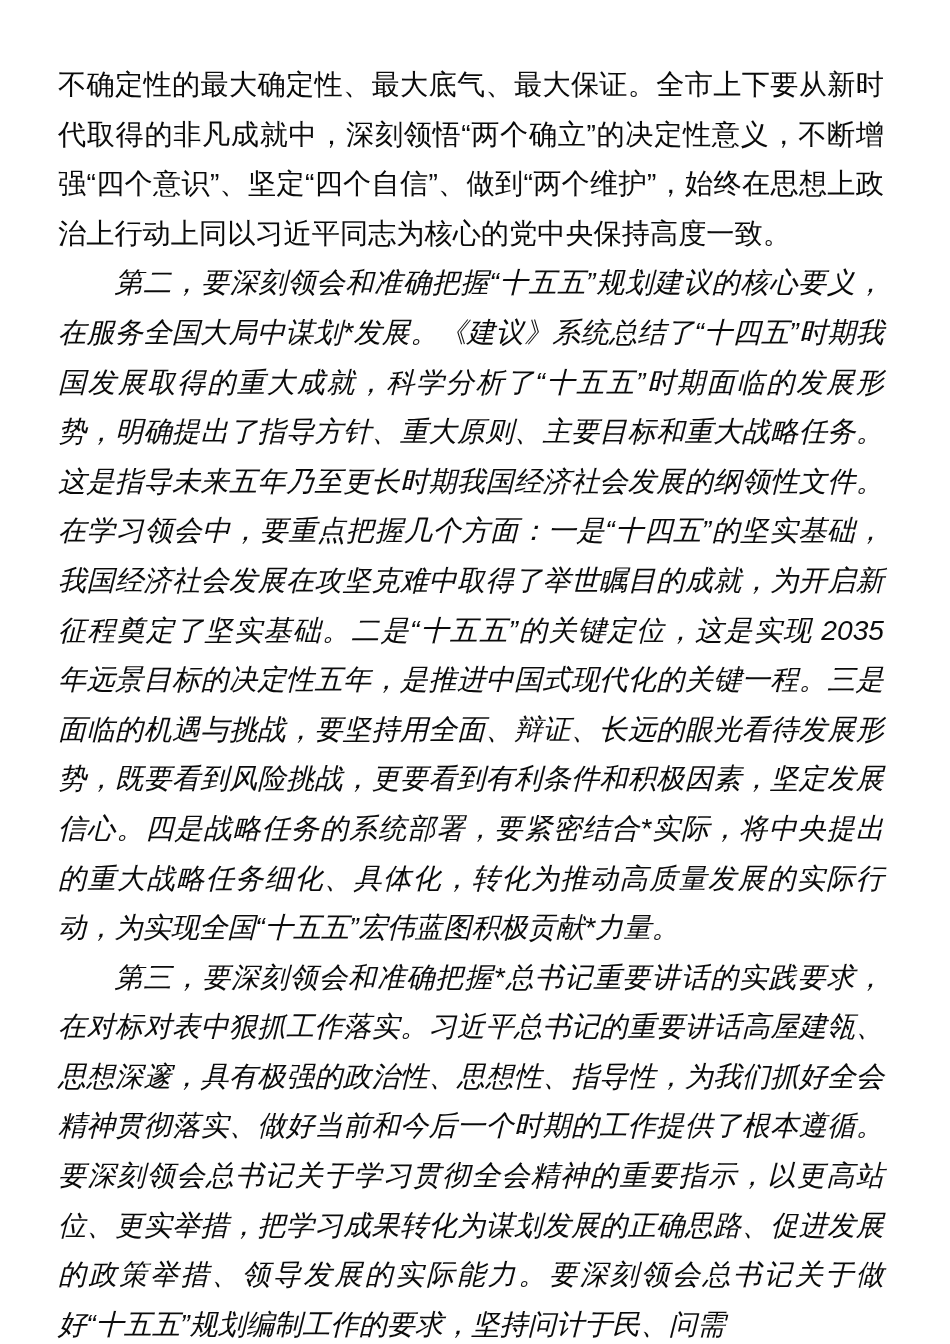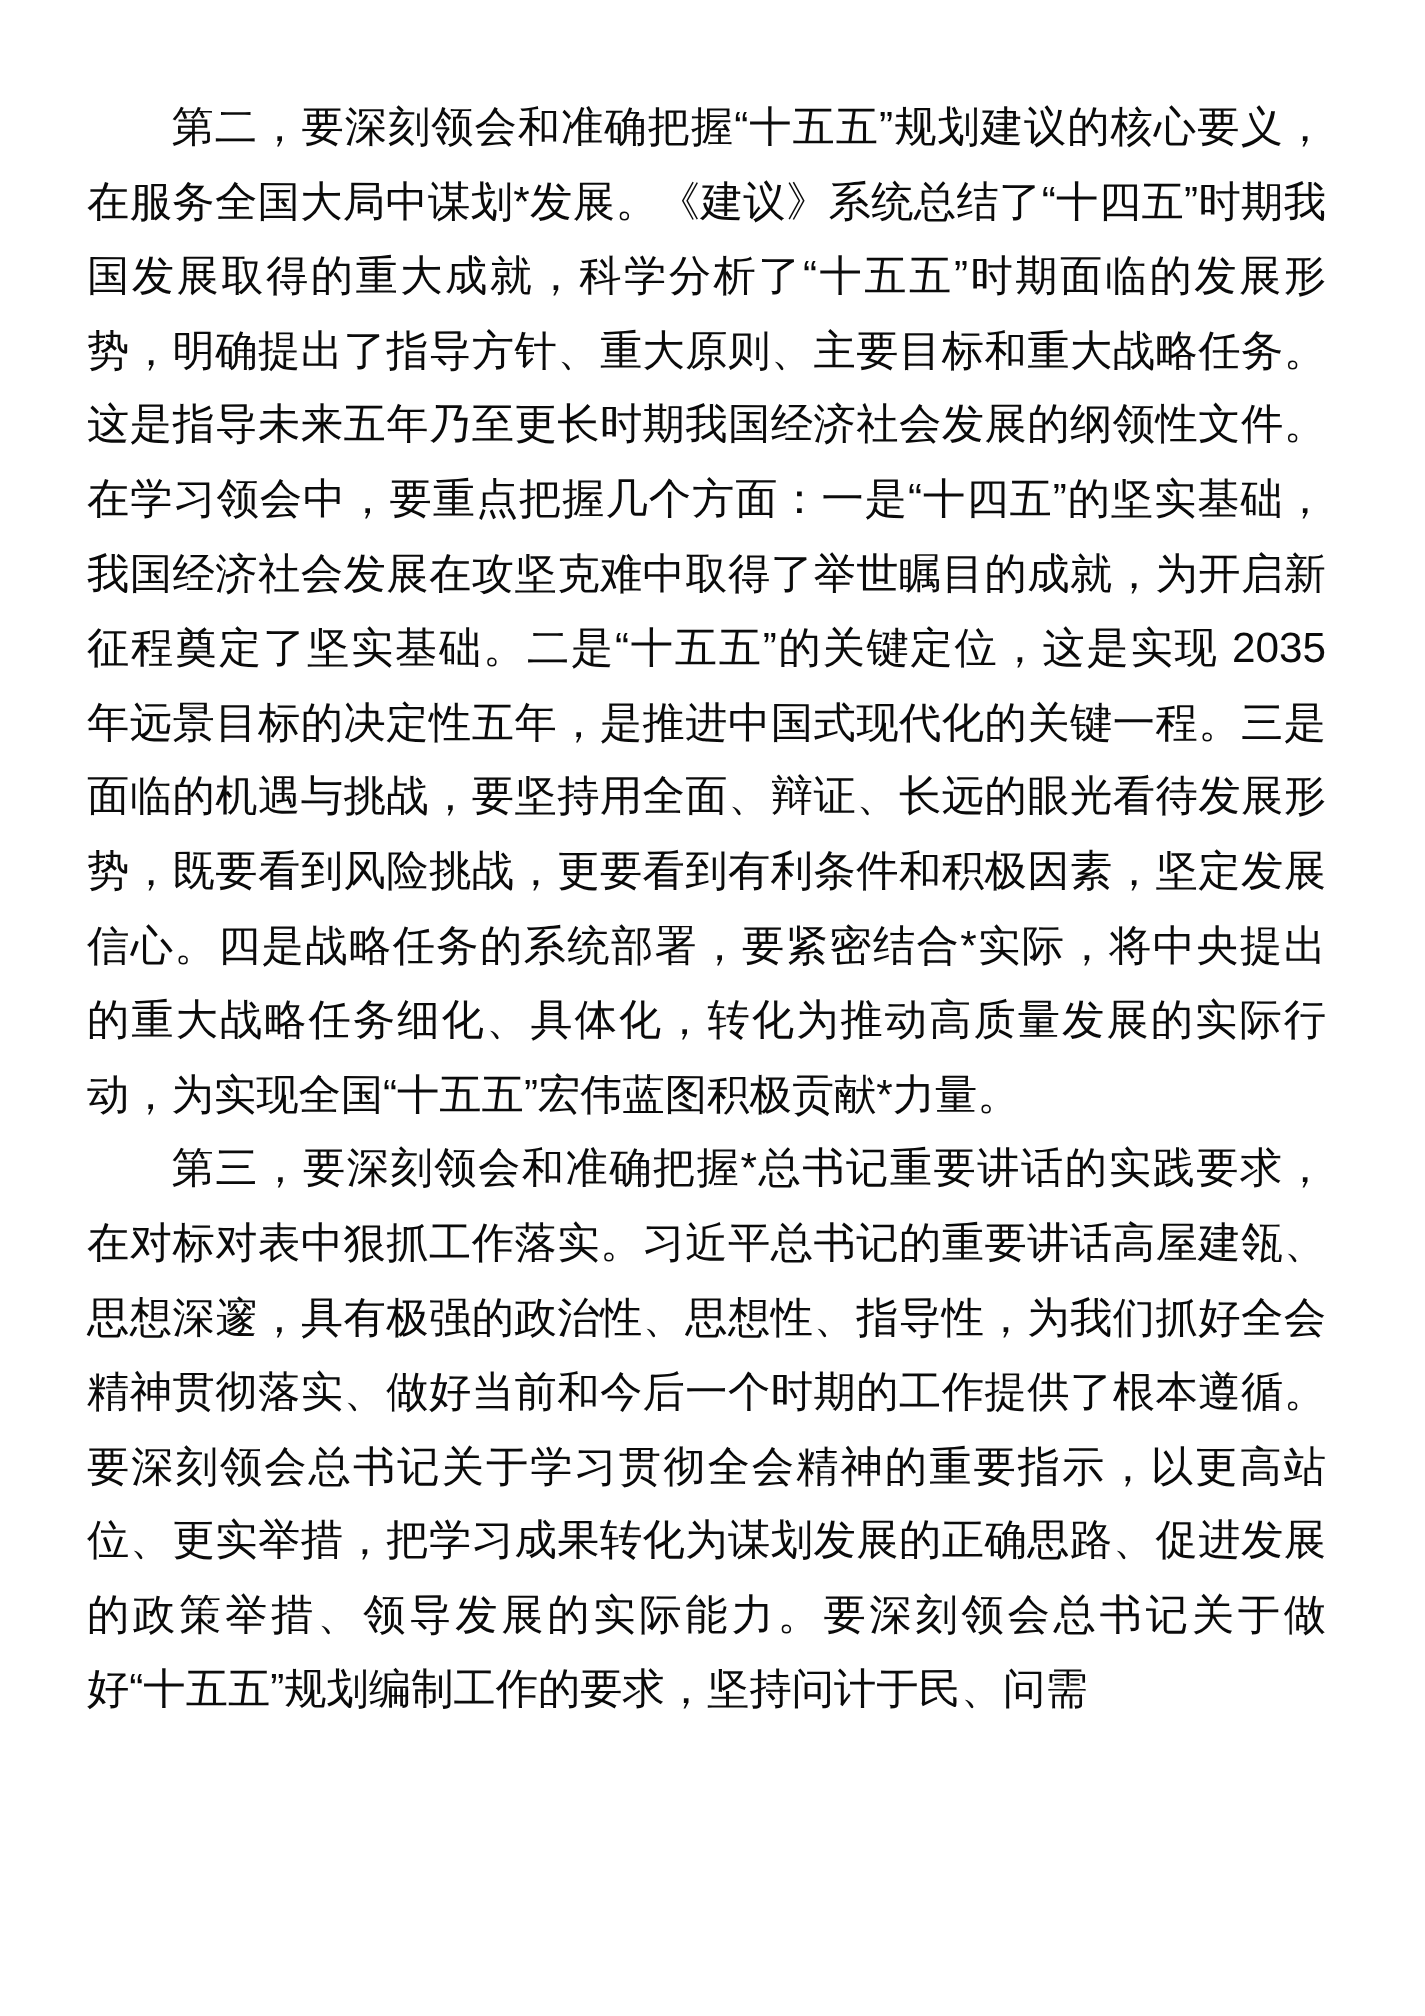--- a/index.html
+++ b/index.html
@@ -35,23 +35,25 @@
     text-justify: inter-ideograph;
     word-break: break-all;
     color: #0b0b0b;
     font-weight: 400;
   }
   .para.indent {
     text-indent: 2em;
   }
   .para + .para {
     margin-top: 0;
+    font-style: italic;
   }
 </style>
 </head>
 <body>
 
 <div class="page">
   <div class="doc-body">
+    <p class="para">不确定性的最大确定性、最大底气、最大保证。全市上下要从新时代取得的非凡成就中，深刻领悟“两个确立”的决定性意义，不断增强“四个意识”、坚定“四个自信”、做到“两个维护”，始终在思想上政治上行动上同以习近平同志为核心的党中央保持高度一致。</p>
     <p class="para indent">第二，要深刻领会和准确把握“十五五”规划建议的核心要义，在服务全国大局中谋划*发展。《建议》系统总结了“十四五”时期我国发展取得的重大成就，科学分析了“十五五”时期面临的发展形势，明确提出了指导方针、重大原则、主要目标和重大战略任务。这是指导未来五年乃至更长时期我国经济社会发展的纲领性文件。在学习领会中，要重点把握几个方面：一是“十四五”的坚实基础，我国经济社会发展在攻坚克难中取得了举世瞩目的成就，为开启新征程奠定了坚实基础。二是“十五五”的关键定位，这是实现 2035 年远景目标的决定性五年，是推进中国式现代化的关键一程。三是面临的机遇与挑战，要坚持用全面、辩证、长远的眼光看待发展形势，既要看到风险挑战，更要看到有利条件和积极因素，坚定发展信心。四是战略任务的系统部署，要紧密结合*实际，将中央提出的重大战略任务细化、具体化，转化为推动高质量发展的实际行动，为实现全国“十五五”宏伟蓝图积极贡献*力量。</p>
     <p class="para indent">第三，要深刻领会和准确把握*总书记重要讲话的实践要求，在对标对表中狠抓工作落实。习近平总书记的重要讲话高屋建瓴、思想深邃，具有极强的政治性、思想性、指导性，为我们抓好全会精神贯彻落实、做好当前和今后一个时期的工作提供了根本遵循。要深刻领会总书记关于学习贯彻全会精神的重要指示，以更高站位、更实举措，把学习成果转化为谋划发展的正确思路、促进发展的政策举措、领导发展的实际能力。要深刻领会总书记关于做好“十五五”规划编制工作的要求，坚持问计于民、问需</p>
   </div>
 </div>
 
 </body></html>

